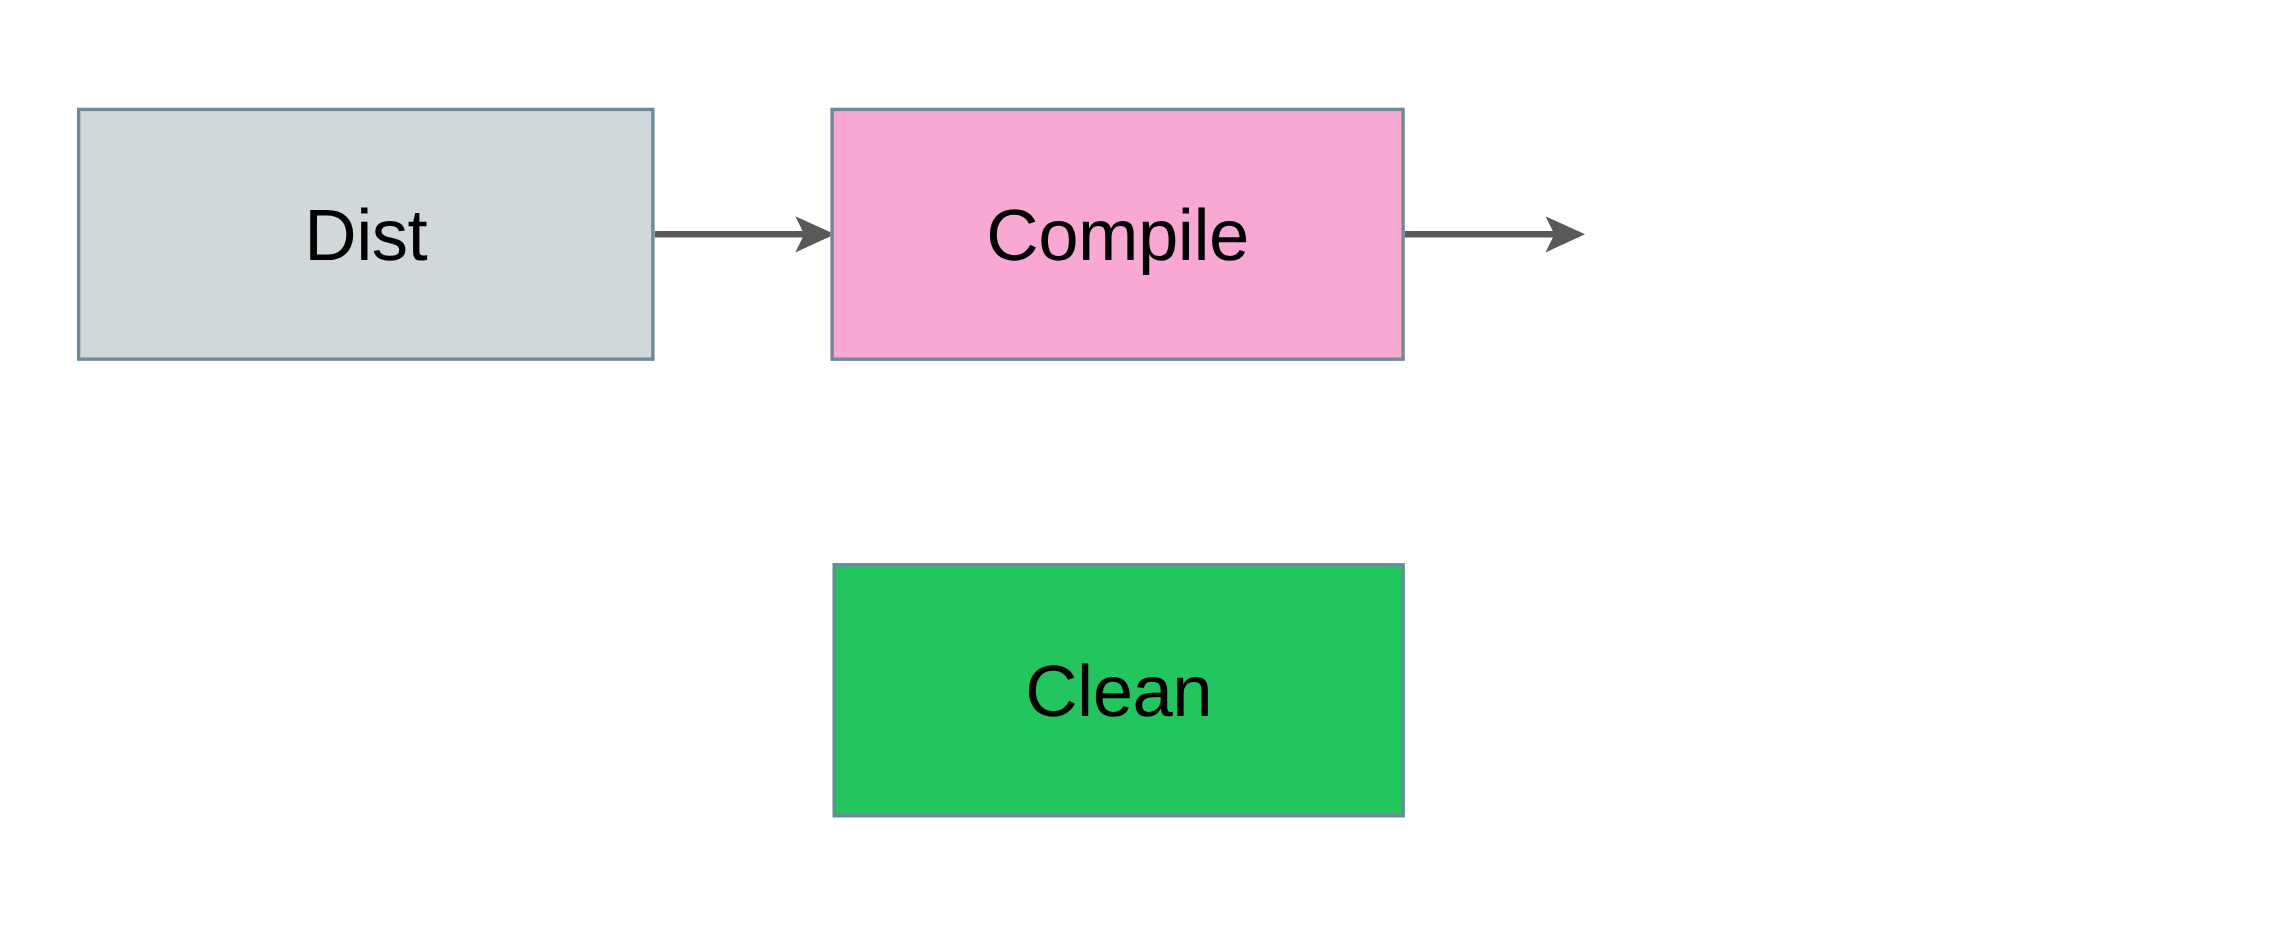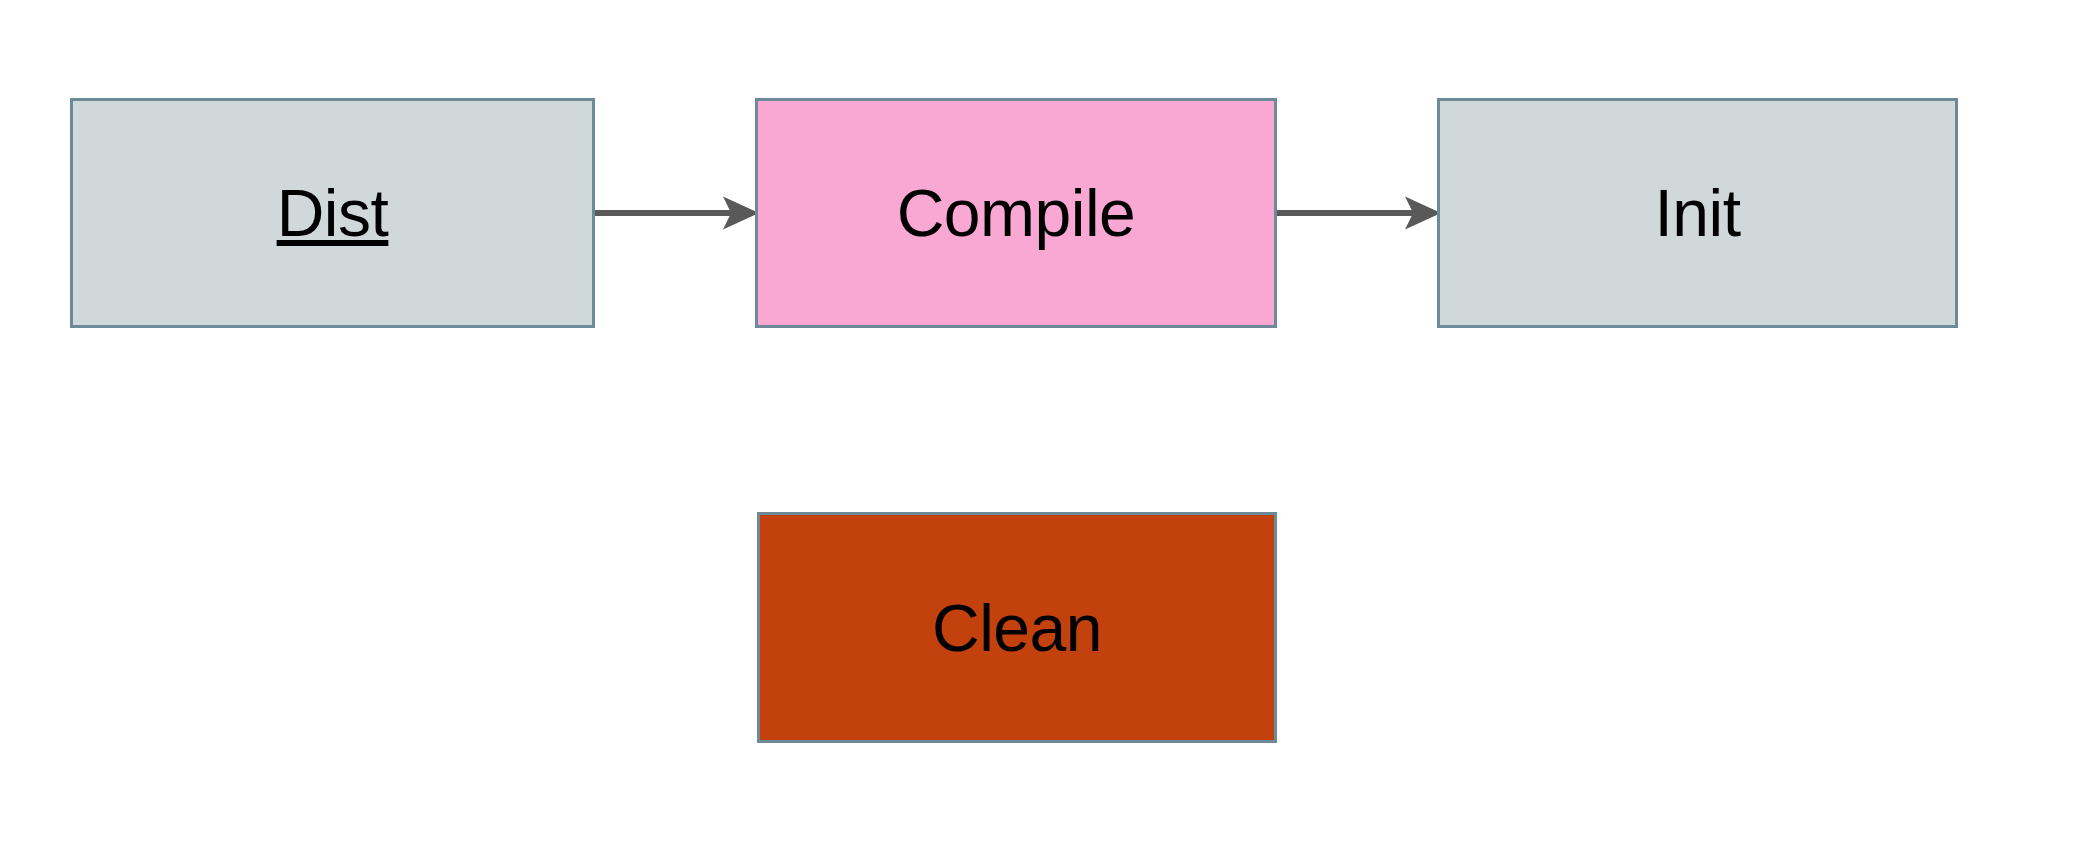--- a/index.html
+++ b/index.html
@@ -60,29 +60,26 @@
       <marker id="arrowhead" markerWidth="6" markerHeight="6" refX="5.0" refY="3" orient="auto" markerUnits="strokeWidth">
         <path d="M0,0.25 L6,3 L0,5.75 L1.35,3 Z" fill="#595959"></path>
       </marker>
     </defs>
 
     <line x1="595" y1="213" x2="753" y2="213" stroke="#595959" stroke-width="6" marker-end="url(#arrowhead)"></line>
 
     <line x1="1277" y1="213" x2="1435" y2="213" stroke="#595959" stroke-width="6" marker-end="url(#arrowhead)"></line>
   </svg>
 
-  <div class="node-box" id="node-dist" style="left: 70px; top: 98px; width: 525px; height: 230px; background: rgb(208, 216, 218); border-color: rgb(109, 138, 153); text-decoration: underline;">
+  <div class="node-box" id="node-dist" style="left: 70px; top: 98px; width: 525px; height: 230px; background: rgb(208, 216, 218); border-color: rgb(109, 138, 153);">
     <span class="node-label" style="color: rgb(0, 0, 0);">Dist</span>
   </div>
 
   <div class="node-box" id="node-compile" style="left: 755px; top: 98px; width: 522px; height: 230px; background: #f9a8d4; border-color: rgb(109, 138, 153);">
     <span class="node-label" style="color: rgb(0, 0, 0);">Compile</span>
   </div>
 
-  <div class="node-box" id="node-init" style="left: 1437px; top: 98px; width: 521px; height: 230px; background: rgb(208, 216, 218); border-color: rgb(109, 138, 153);">
-    <span class="node-label" style="color: rgb(0, 0, 0);">Init</span>
-  </div>
 
-  <div class="node-box" id="node-clean" style="left: 757px; top: 512px; width: 520px; height: 231px; background: #c2410c; border-color: rgb(109, 138, 153);">
+  <div class="node-box" id="node-clean" style="left: 757px; top: 512px; width: 520px; height: 231px; background: #22c55e; border-color: rgb(109, 138, 153);">
     <span class="node-label" style="color: rgb(0, 0, 0);">Clean</span>
   </div>
 
 </div>
 
 </body></html>

